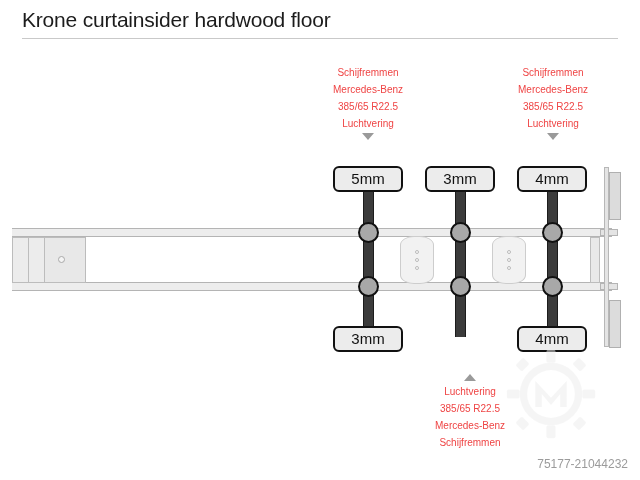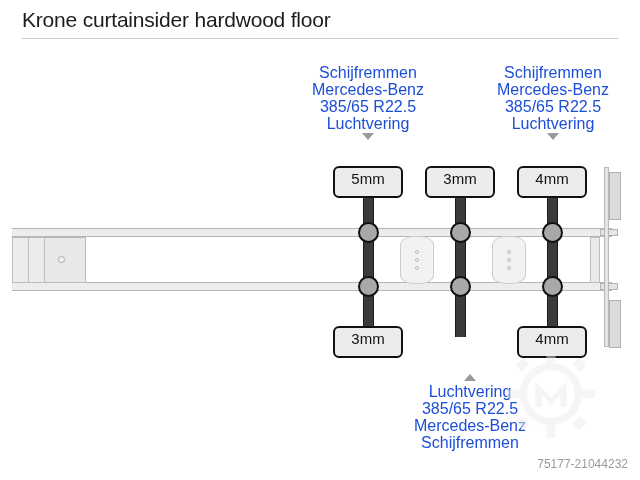--- a/index.html
+++ b/index.html
@@ -47,23 +47,23 @@
     top: 42px;
     font-size: 11.5px;
     color: #2b2b2b;
     white-space: nowrap;
   }
 
   
   .annotation {
     position: absolute;
     text-align: center;
-    font-size: 16px;
+    font-size: 10px;
     line-height: 17px;
-    color: #1d4ed8;
+    color: #ef4444;
     white-space: nowrap;
   }
   .annotation .ann-line { display: block; }
 
   .arrow-down, .arrow-up {
     width: 0; height: 0;
     margin: 1px auto 0 auto;
     border-left: 6px solid transparent;
     border-right: 6px solid transparent;
   }
@@ -200,21 +200,21 @@
     border: 2px solid #111111;
     box-sizing: border-box;
   }
   .hub-top    { top: 72px; }
   .hub-bottom { top: 126px; }
 
   
   .badge {
     position: absolute;
     width: 70px;
-    height: 32px;
+    height: 26px;
     background: #ececec;
     border: 2px solid #111111;
     border-radius: 6px;
     box-sizing: border-box;
     text-align: center;
     line-height: 22px;
     font-size: 15px;
     color: #111111;
   }
   .badge-top    { top: 16px; }

